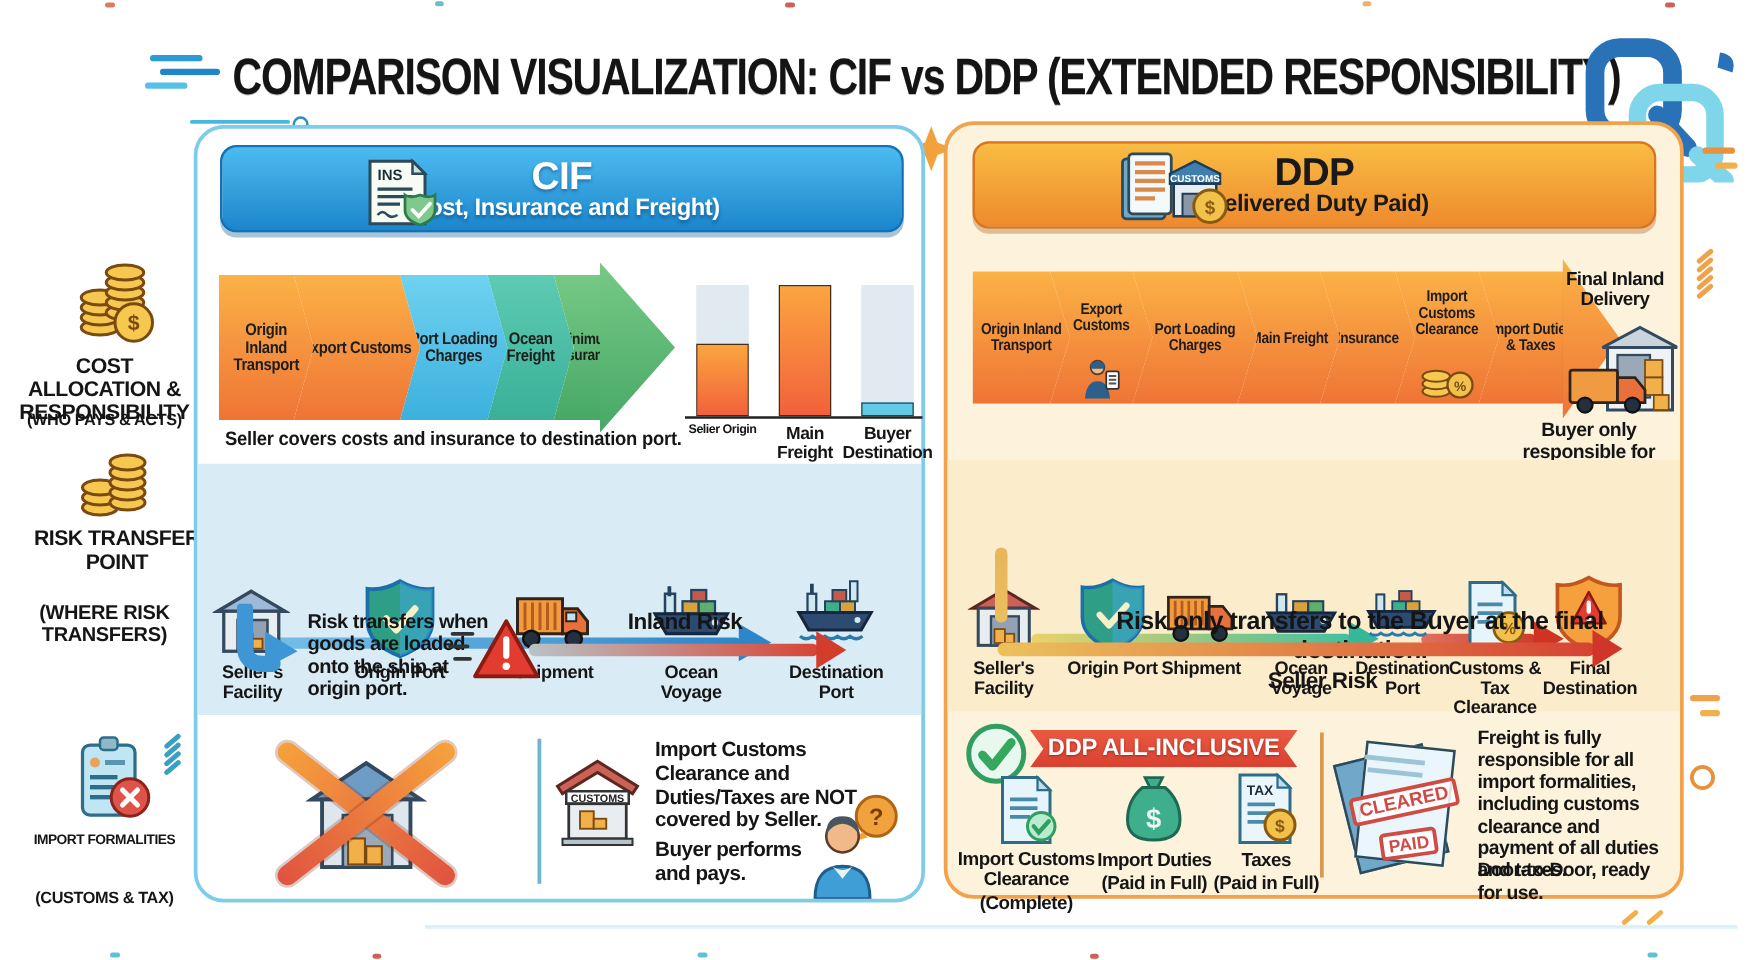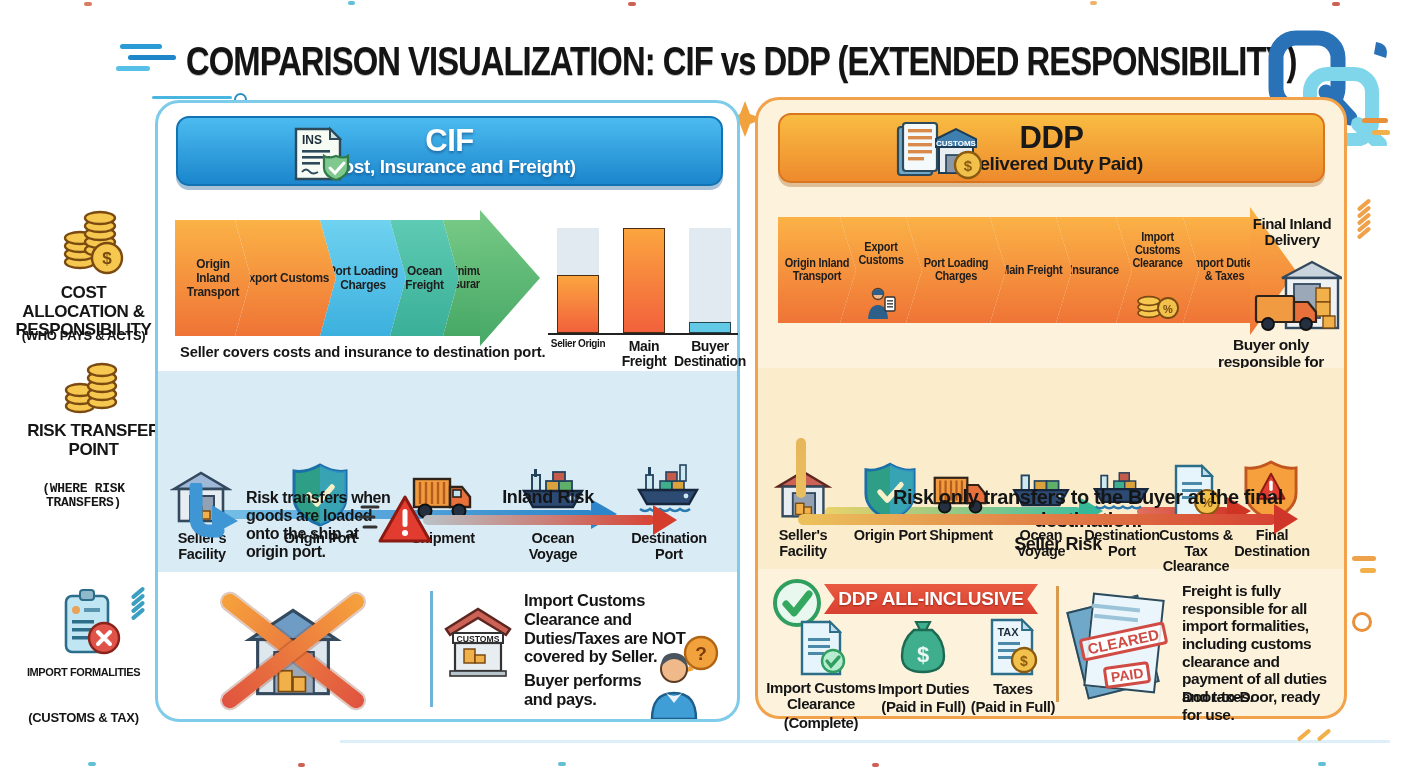--- a/index.html
+++ b/index.html
@@ -108,21 +108,21 @@
             <ellipse cx="22" cy="42" rx="14" ry="6"></ellipse>
           <ellipse cx="22" cy="34" rx="14" ry="6"></ellipse>
           <ellipse cx="44" cy="46" rx="14" ry="6"></ellipse>
             <ellipse cx="44" cy="38" rx="14" ry="6"></ellipse>
           <ellipse cx="44" cy="30" rx="14" ry="6"></ellipse>
             <ellipse cx="44" cy="22" rx="14" ry="6"></ellipse>
           <ellipse cx="44" cy="14" rx="14" ry="6"></ellipse>
         </g>
       </svg>
       <div class="abs ctr" style="left:16px;top:222px;width:155px;font-size:17px;font-weight:800;line-height:1.1;letter-spacing:-.4px;">RISK TRANSFER POINT</div>
-      <div class="abs ctr" style="left:6px;top:282px;width:155px;font-size:13px;font-weight:800;line-height:1.1;letter-spacing:-.3px;font-family:Liberation Mono, monospace;">(WHERE RISK TRANSFERS)</div>
+      <div class="abs ctr" style="left:6px;top:282px;width:155px;font-size:16px;font-weight:800;line-height:1.1;letter-spacing:-.3px;">(WHERE RISK TRANSFERS)</div>
     </div>
 
     <div>
       <svg class="abs" style="left:56px;top:388px" width="70" height="74" viewBox="0 0 70 74">
         <rect x="10" y="8" width="42" height="56" rx="6" fill="#bfe6f2" stroke="#2c6e8a" stroke-width="2.6"></rect>
         <rect x="24" y="2" width="14" height="10" rx="3" fill="#8fb8c9" stroke="#2c6e8a" stroke-width="2"></rect>
         <circle cx="20" cy="22" r="4" fill="#e8a25a"></circle>
         <rect x="28" y="20" width="16" height="4" fill="#5a95b0"></rect>
         <rect x="16" y="32" width="22" height="3.5" fill="#2c6e8a"></rect>
         <rect x="16" y="40" width="22" height="3.5" fill="#2c6e8a"></rect>

